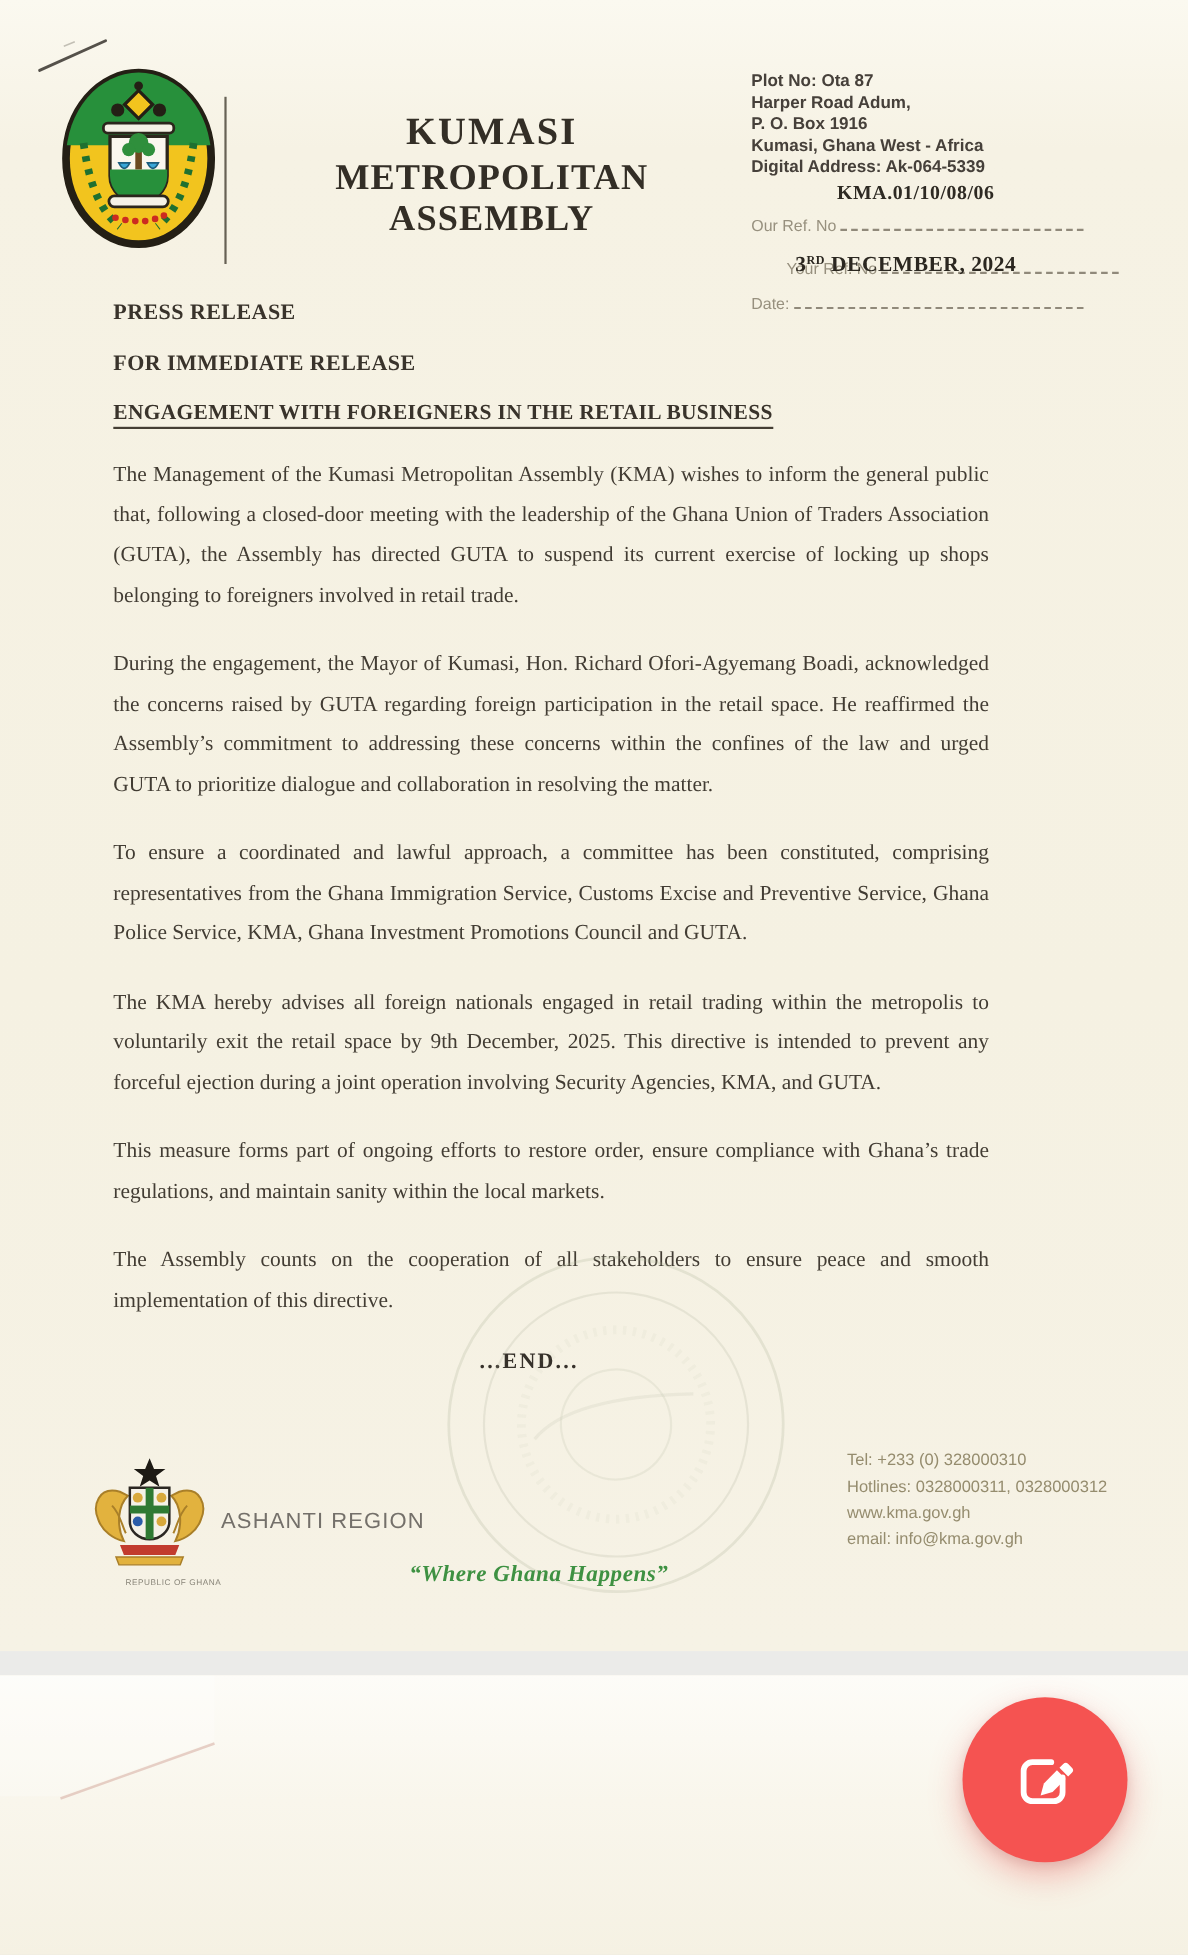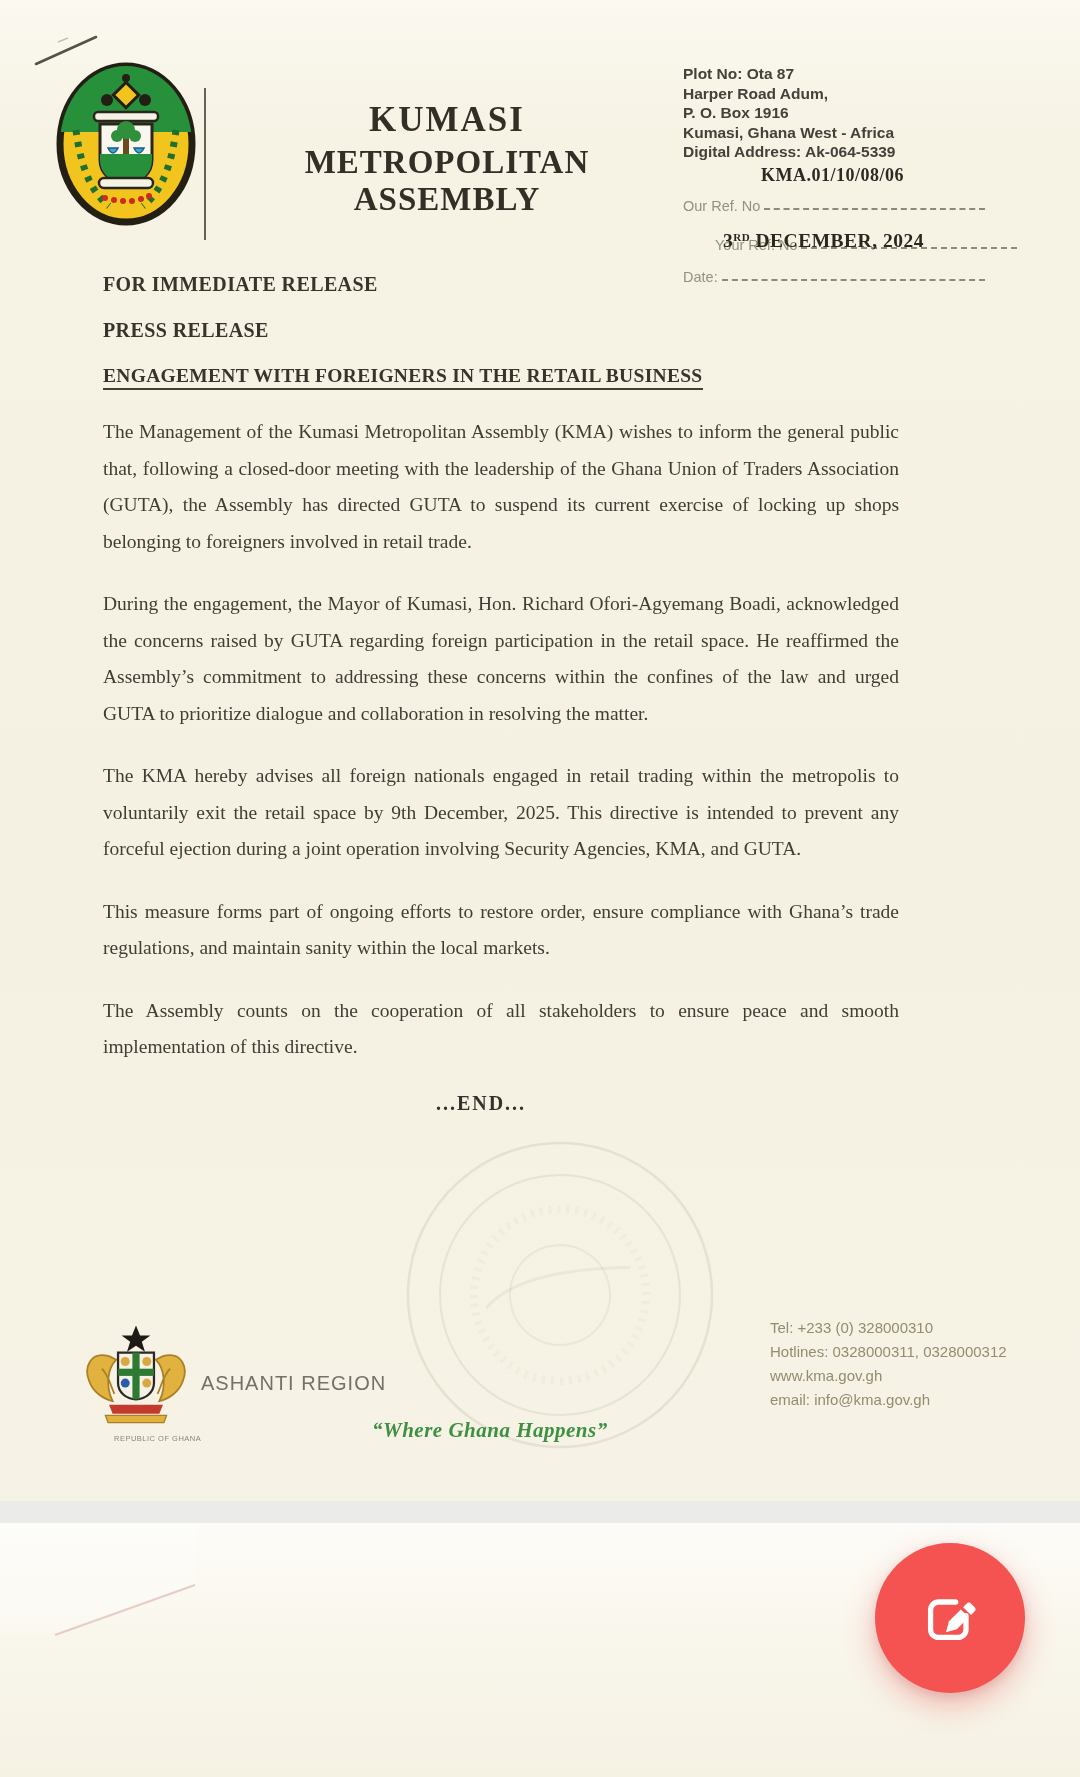--- a/index.html
+++ b/index.html
@@ -138,25 +138,26 @@
         <span class="dash"></span>
       </div>
       <div class="date-stamp"><span>3</span><sup>RD</sup><span> DECEMBER, 2024</span></div>
       <div class="ref-row row-date">
         <span>Date:</span>
         <span class="dash"></span>
       </div>
     </div>
 
     <div class="body">
+      <div class="kicker">PRESS RELEASE</div>
       <div class="kicker">FOR IMMEDIATE RELEASE</div>
-      <div class="kicker">PRESS RELEASE</div>
       <div class="headline"><span>ENGAGEMENT WITH FOREIGNERS IN THE RETAIL BUSINESS</span></div>
       <p>The Management of the Kumasi Metropolitan Assembly (KMA) wishes to inform the general public that, following a closed-door meeting with the leadership of the Ghana Union of Traders Association (GUTA), the Assembly has directed GUTA to suspend its current exercise of locking up shops belonging to foreigners involved in retail trade.</p>
       <p>During the engagement, the Mayor of Kumasi, Hon. Richard Ofori-Agyemang Boadi, acknowledged the concerns raised by GUTA regarding foreign participation in the retail space. He reaffirmed the Assembly’s commitment to addressing these concerns within the confines of the law and urged GUTA to prioritize dialogue and collaboration in resolving the matter.</p>
+      <p>To ensure a coordinated and lawful approach, a committee has been constituted, comprising representatives from the Ghana Immigration Service, Customs Excise and Preventive Service, Ghana Police Service, KMA, Ghana Investment Promotions Council and GUTA.</p>
       <p>The KMA hereby advises all foreign nationals engaged in retail trading within the metropolis to voluntarily exit the retail space by 9th December, 2025. This directive is intended to prevent any forceful ejection during a joint operation involving Security Agencies, KMA, and GUTA.</p>
       <p>This measure forms part of ongoing efforts to restore order, ensure compliance with Ghana’s trade regulations, and maintain sanity within the local markets.</p>
       <p>The Assembly counts on the cooperation of all stakeholders to ensure peace and smooth implementation of this directive.</p>
       <div class="end-marker">...END...</div>
     </div>
 
     <svg class="stamp" width="370" height="370" viewBox="0 0 370 370">
       <g transform="rotate(-14 185 185)" fill="none" stroke="#a9ae96">
         <circle cx="185" cy="185" r="152" stroke-width="2.5" opacity=".30"></circle>
         <circle cx="185" cy="185" r="120" stroke-width="2" opacity=".26"></circle>

